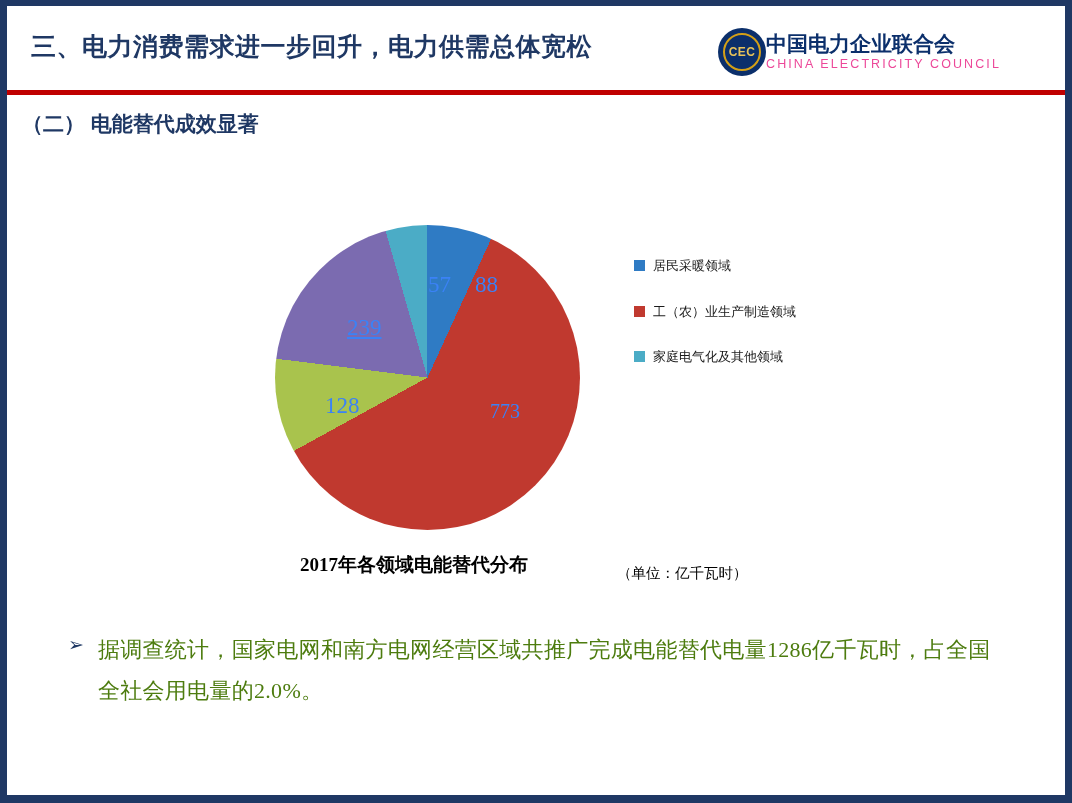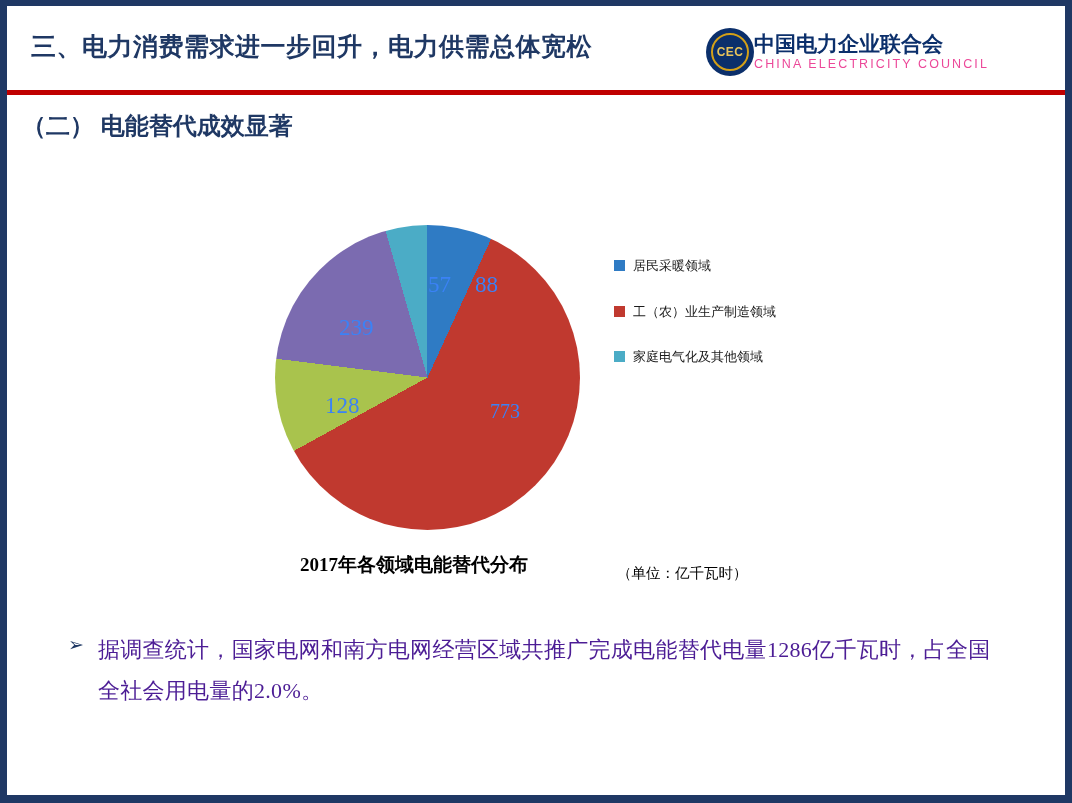--- a/index.html
+++ b/index.html
@@ -75,21 +75,21 @@
     font-size: 25px;
     font-weight: bold;
     color: #1f3864;
     letter-spacing: 0.5px;
     white-space: nowrap;
   }
 
   
   .logo-wrap {
     position: absolute;
-    right: 18px; top: 16px;
+    right: 6px; top: 16px;
     height: 60px;
     display: flex;
     align-items: center;
   }
   .logo-mark {
     width: 48px; height: 48px;
     border-radius: 50%;
     background: #0b2f6b;
     position: relative;
     flex: 0 0 auto;
@@ -130,21 +130,21 @@
     letter-spacing: 2.1px;
     line-height: 1.3;
     white-space: nowrap;
     text-align: right;
   }
 
   
   .section-title {
     position: absolute;
     left: 22px; top: 110px;
-    font-size: 24px;
+    font-size: 21px;
     font-weight: bold;
     color: #1f3864;
     white-space: nowrap;
   }
 
   
   .chart-area {
     position: absolute;
     left: 230px; top: 215px;
     width: 600px;
@@ -165,27 +165,27 @@
     position: absolute;
     color: #3b82f6;
     font-size: 23px;
     font-family: "Liberation Serif", serif;
     white-space: nowrap;
     text-align: center;
   }
   .lbl-a { left: 200px; top: 47px; }   
   .lbl-b { left: 215px; top: 175px; font-size: 20px; } 
   .lbl-c { left: 50px;  top: 168px; }  
-  .lbl-d { left: 64px;  top: 90px; }   
+  .lbl-d { left: 72px;  top: 90px; text-decoration: underline; }   
   .lbl-e { left: 153px; top: 47px; }   
 
   
   .legend {
     position: absolute;
-    left: 384px; top: 42px;
+    left: 404px; top: 42px;
     width: 200px;
   }
   .legend-item {
     display: flex;
     align-items: flex-start;
     margin-bottom: 28px;
   }
   .legend-swatch {
     width: 11px; height: 11px;
     margin-top: 3px;
@@ -231,21 +231,21 @@
   .bullet-marker {
     color: #1f3864;
     font-size: 19px;
     line-height: 1.55;
     margin-right: 14px;
     flex: 0 0 auto;
   }
   .bullet-text {
     font-size: 22px;
     font-family: "Liberation Serif", serif;
-    color: #4c1d95;
+    color: #4d7c0f;
     line-height: 1.85;
     letter-spacing: 0.3px;
   }
 </style>
 </head>
 <body>
 
 <div id="slide">
 
   <div class="edge-left"></div>

